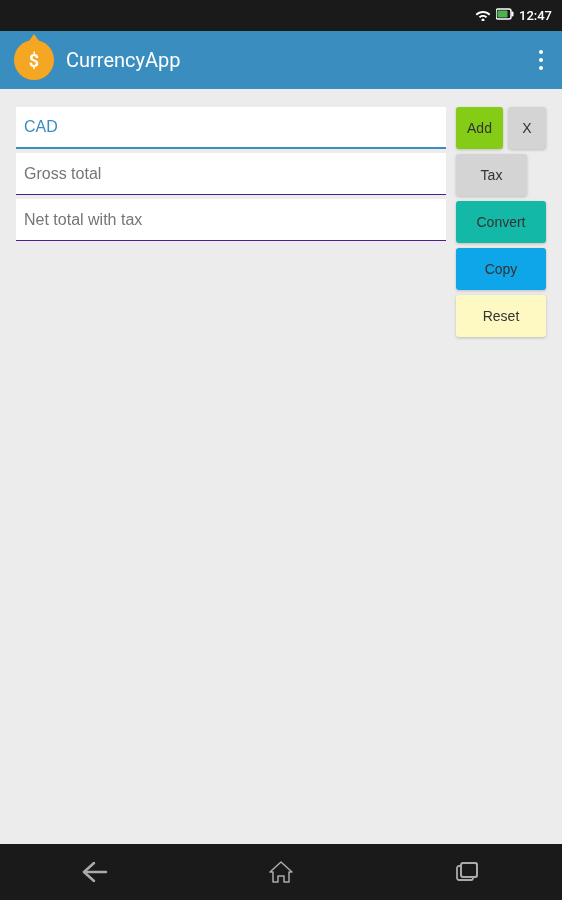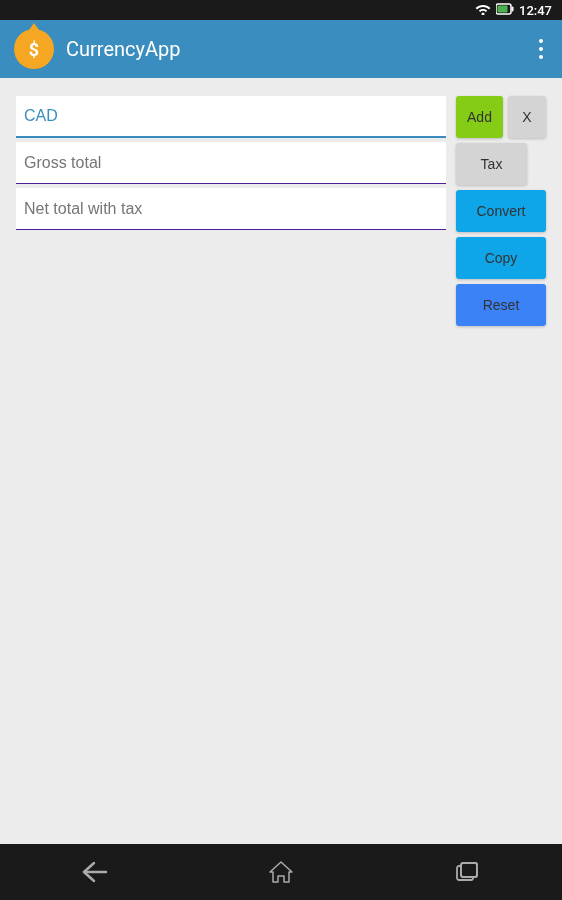--- a/index.html
+++ b/index.html
@@ -14,21 +14,21 @@
       background: #e8e8e8;
       font-family: 'Roboto', Arial, sans-serif;
       overflow: hidden;
       display: flex;
       flex-direction: column;
     }
 
     
     .status-bar {
       width: 100%;
-      height: 20px;
+      height: 31px;
       background: #1a1a1a;
       display: flex;
       align-items: center;
       justify-content: flex-end;
       padding: 0 10px;
       gap: 6px;
     }
 
     .status-bar-icons {
       display: flex;
@@ -198,31 +198,31 @@
       background: #d4d4d4;
     }
 
     .btn-tax {
       width: 71px;
       background: #d4d4d4;
     }
 
     .btn-convert {
       width: 90px;
-      background: #0ea5e9;
+      background: #14b8a6;
     }
 
     .btn-copy {
       width: 90px;
       background: #0ea5e9;
     }
 
     .btn-reset {
       width: 90px;
-      background: #3b82f6;
+      background: #fef9c3;
     }
 
     
     .bottom-nav {
       width: 100%;
       height: 56px;
       background: #1a1a1a;
       display: flex;
       align-items: center;
       justify-content: space-around;

